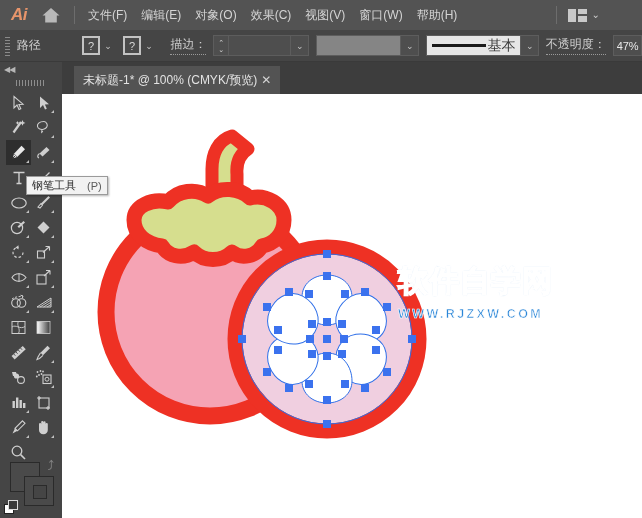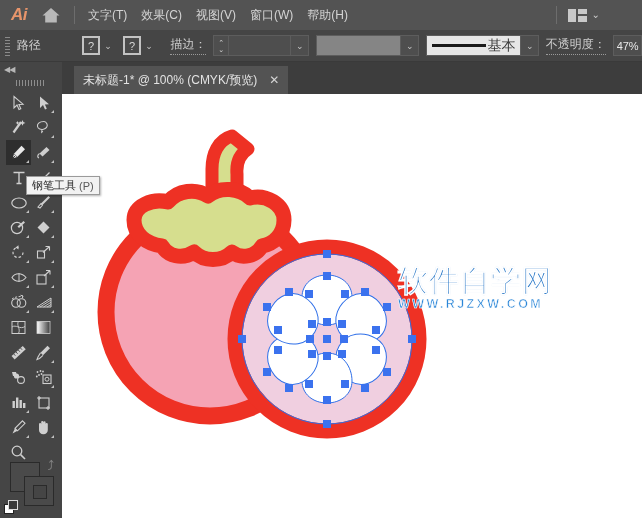--- a/index.html
+++ b/index.html
@@ -90,21 +90,21 @@
     display: flex; align-items: center; color: #e8e8e8; font-size: 11px;
     padding: 0 3px; width: 30px; overflow: hidden;
   }
 
   
   #tabbar {
     position: absolute; left: 0; top: 62px; width: 642px; height: 32px; background: #3d3d3d;
   }
   #doctab {
     position: absolute; left: 74px; top: 4px; height: 28px; background: #535353;
-    display: flex; align-items: center; padding: 0 9px; gap: 12px;
+    display: flex; align-items: center; padding: 0 9px; gap: 4px;
   }
   .tab-title { color: #e2e2e2; font-size: 12px; white-space: nowrap; }
   .tab-close { color: #d5d5d5; font-size: 12px; font-weight: bold; line-height: 1; }
 
   
   #toolpanel {
     position: absolute; left: 0; top: 62px; width: 62px; height: 456px; background: #454545;
   }
   .tp-header {
     height: 14px; display: flex; align-items: center; padding-left: 4px;
@@ -152,52 +152,54 @@
     background: #ffffff; overflow: hidden;
   }
   #canvas-sep {
     position: absolute; left: 62px; top: 94px; width: 2px; height: 424px; background: #2f2f2f;
   }
   #artwork { position: absolute; left: 0; top: 0; }
   #watermark {
     position: absolute; left: 336px; top: 172px; line-height: 1;
   }
   .wm-cn {
-    font-size: 30px; font-weight: normal; color: #1b6fc4; letter-spacing: 1px;
+    font-size: 30px; font-weight: bold; color: #1b6fc4; letter-spacing: 1px;
     -webkit-text-stroke: 1.5px #ffffff; text-shadow: 0 0 1px #2a7fd0;
   }
   .wm-en {
     font-size: 12.5px; font-weight: bold; color: #2a86d8; letter-spacing: 2.4px;
-    margin-top: 2px; -webkit-text-stroke: 0.6px #ffffff;
+    margin-top: 12px; -webkit-text-stroke: 0.6px #ffffff;
   }
 
   
   #tooltip {
     position: absolute; left: 26px; top: 176px; height: 19px;
     background: #f2f2f2; border: 1px solid #9a9a9a;
-    display: flex; align-items: center; padding: 0 5px; gap: 3px;
+    display: flex; align-items: center; padding: 0 5px; gap: 11px;
     box-shadow: 1px 1px 2px rgba(0,0,0,0.3); z-index: 50;
   }
   .tt-label { color: #2b2b2b; font-size: 11px; white-space: nowrap; }
   .tt-key { color: #5a5a5a; font-size: 11px; }
 </style>
 </head>
 <body>
 
 <div id="app">
 
   <div id="menubar">
     <div class="ai-logo">Ai</div>
     <div class="home-btn">
       <svg width="20" height="18" viewBox="0 0 20 18">
         <path d="M10 2 L18.5 9.5 L15.8 9.5 L15.8 16.5 L4.2 16.5 L4.2 9.5 L1.5 9.5 Z" fill="#b9b9b9"></path>
       </svg>
     </div>
     <div class="menu-sep"></div>
-    <div class="menu-item">文字(T)</div>
+    <div class="menu-item">文件(F)</div>
+    <div class="menu-item">编辑(E)</div>
+    <div class="menu-item">对象(O)</div>
     <div class="menu-item">效果(C)</div>
     <div class="menu-item">视图(V)</div>
     <div class="menu-item">窗口(W)</div>
     <div class="menu-item">帮助(H)</div>
 
     <div id="ws-switch">
       <div class="menu-sep"></div>
       <span class="ws-icon">
         <span class="b1"></span>
         <span class="b2">

